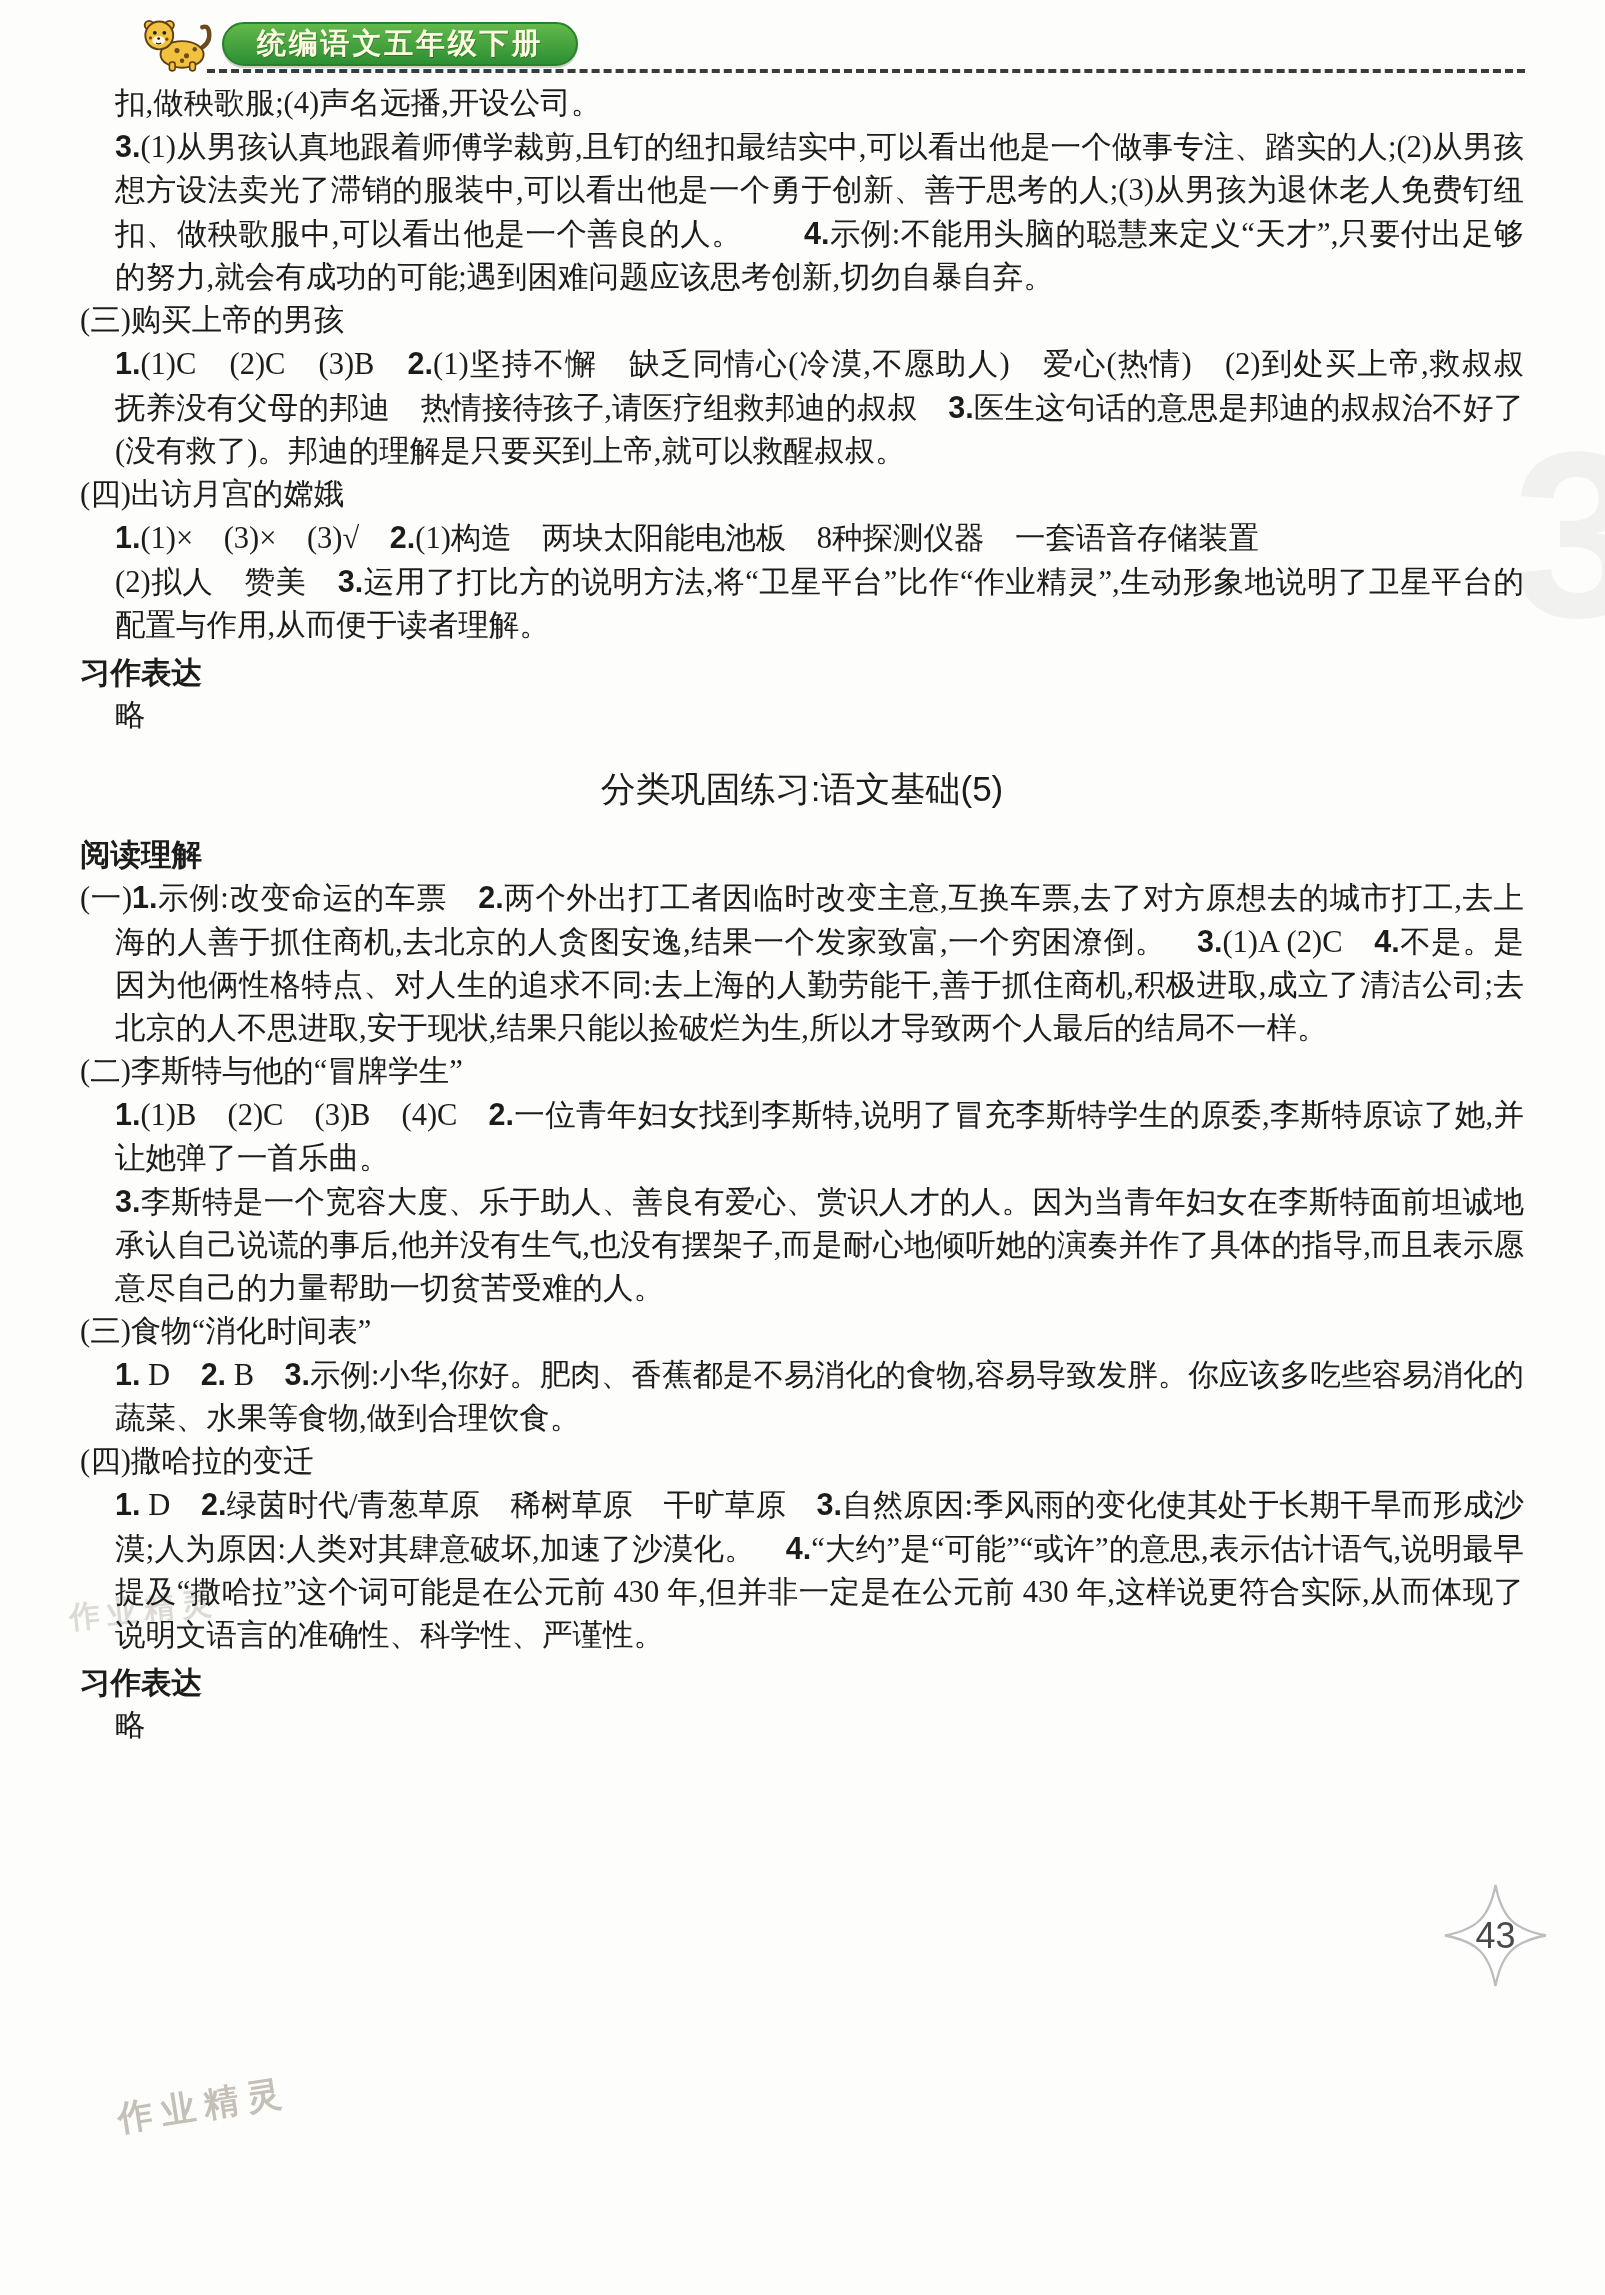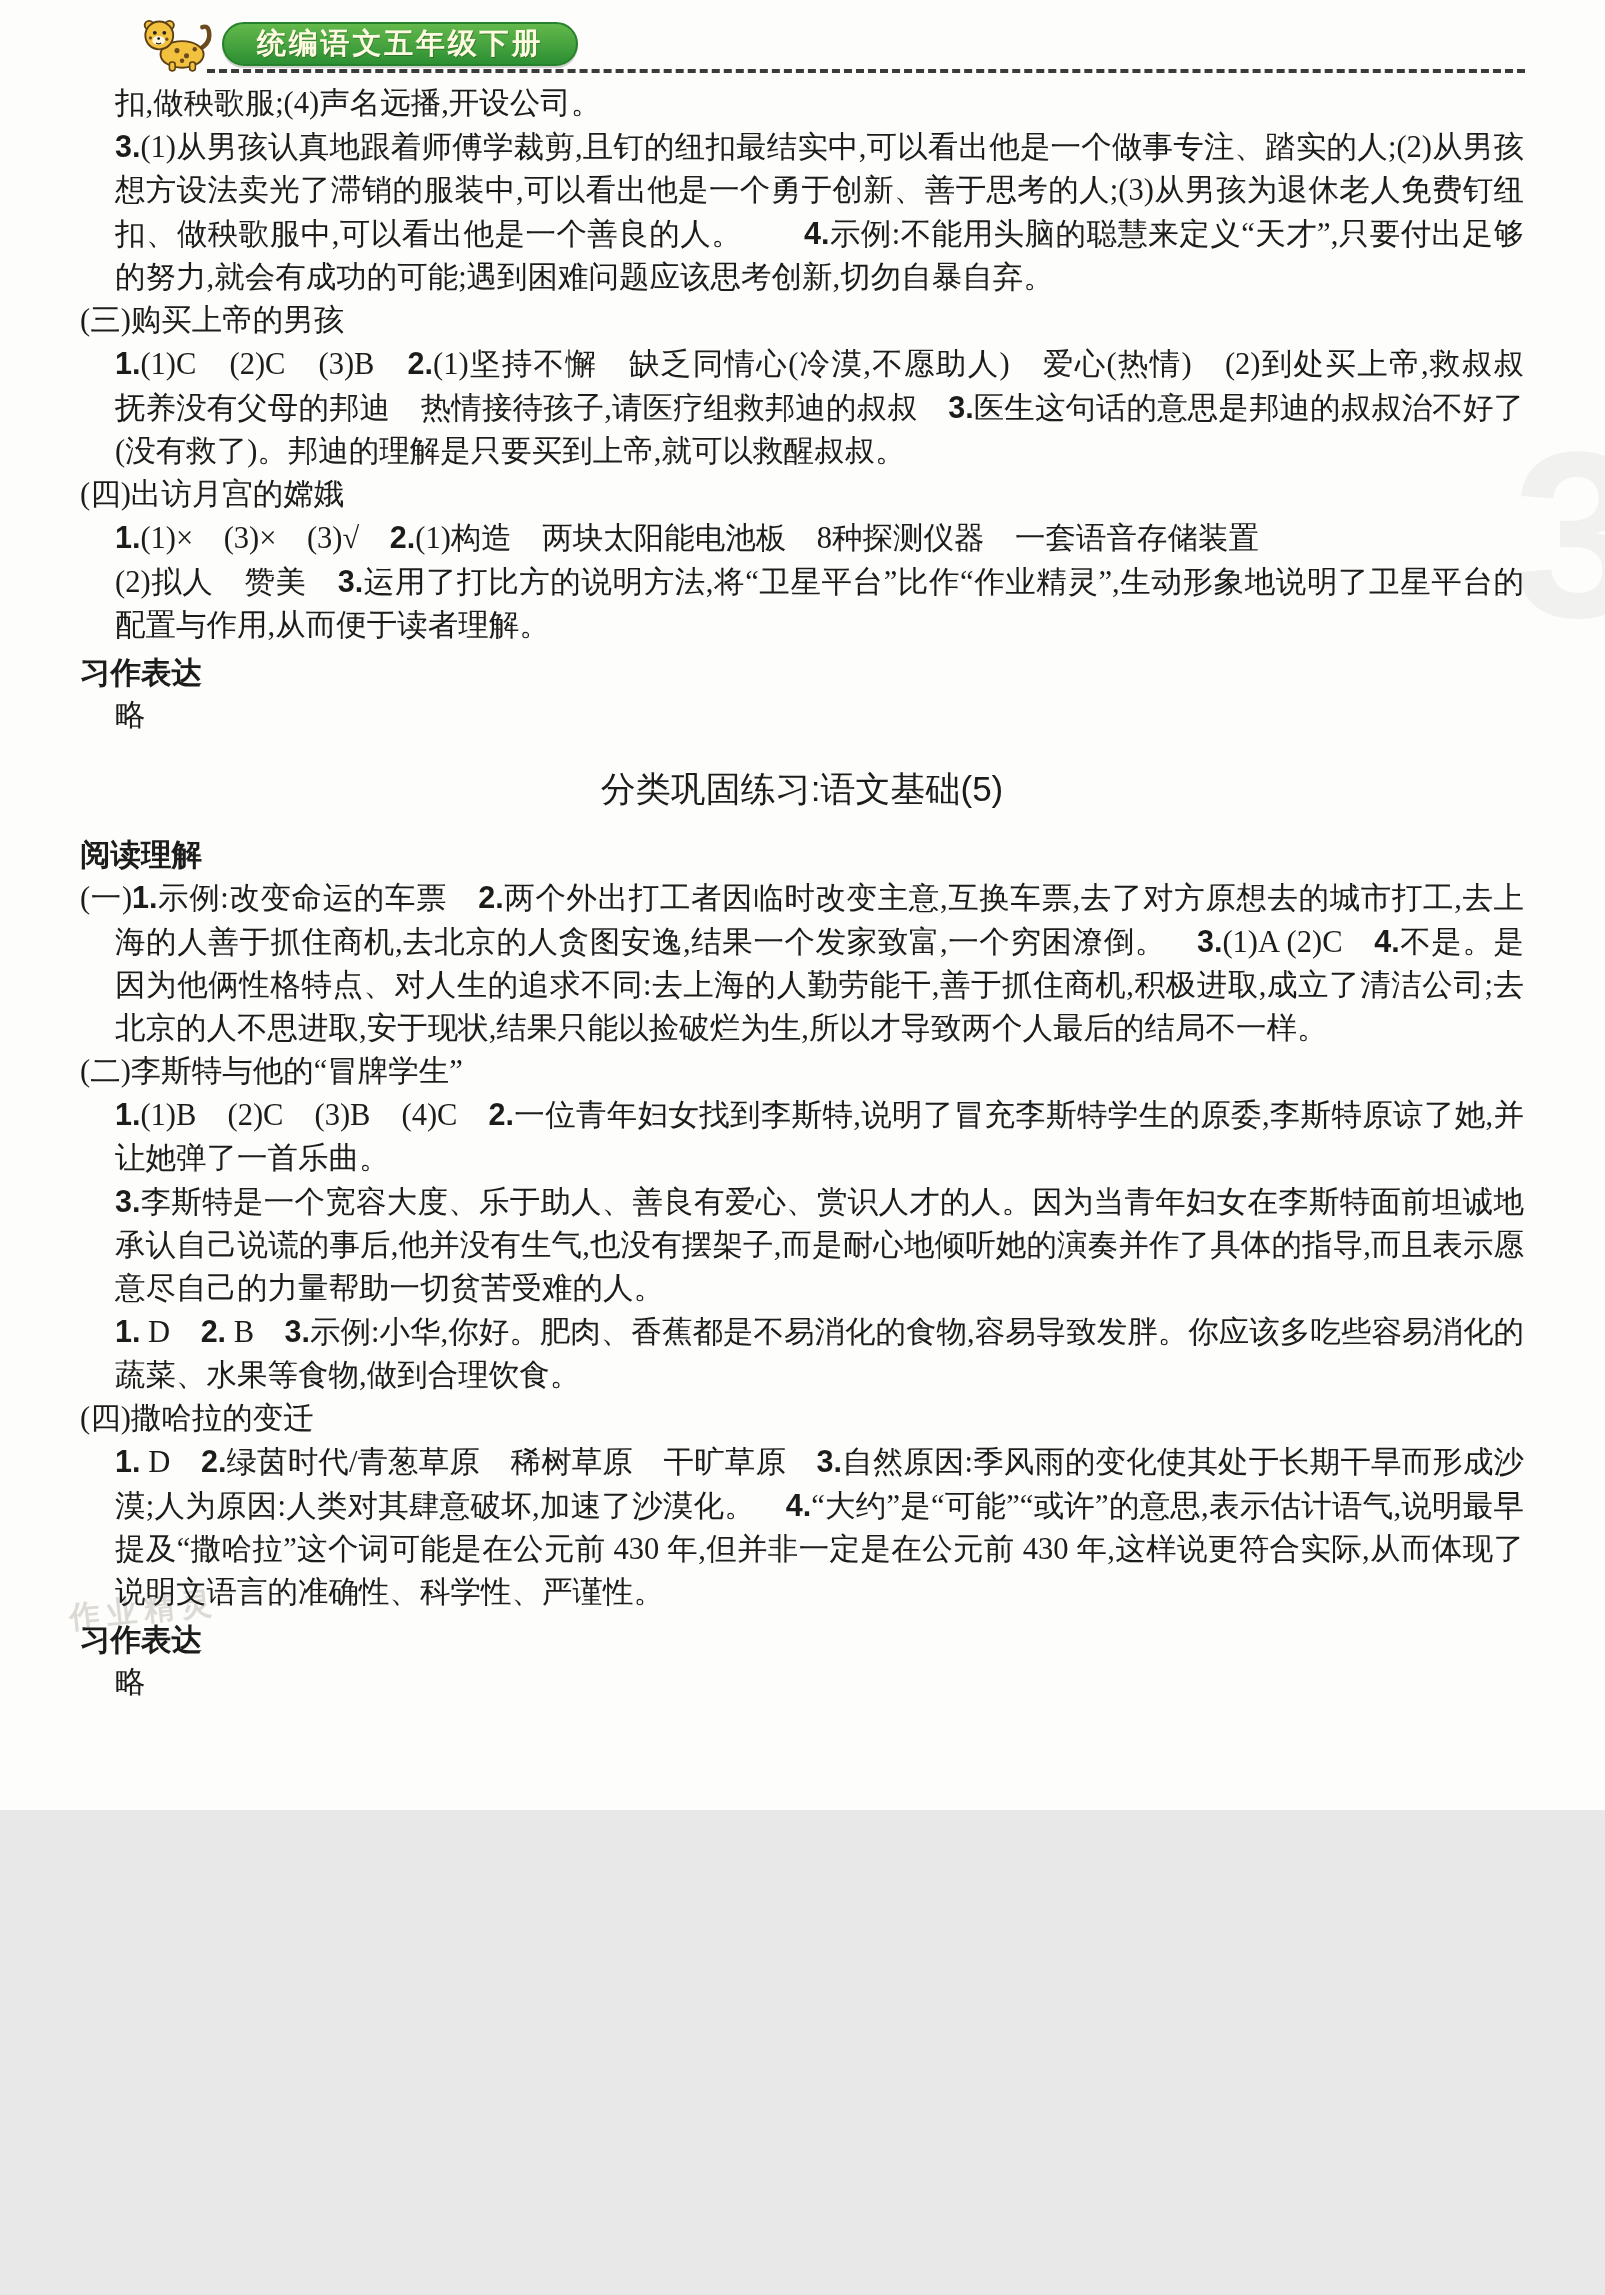--- a/index.html
+++ b/index.html
@@ -1,18 +1,18 @@
 <!DOCTYPE html>
 <html style="font-size:11px"><head>
 <meta charset="utf-8">
 <style>
   html,body { margin:0; padding:0; background:#e8e8e8; }
   .page {
     position:relative;
-    width:1606px; height:1810px;
+    width:1606px; height:2295px;
     margin:0 auto;
     background:#fdfdfb;
     overflow:hidden;
     font-family:"Liberation Serif","DejaVu Serif",serif;
     color:#1c1c1c;
   }
 
   
   .mascot { position:absolute; left:139px; top:9.7px; }
   .banner {
@@ -144,20 +144,21 @@
       <div class="blk answer"><span class="run-bold">1.</span><span>(1)×　(3)×　(3)√　</span><span class="run-bold">2.</span><span>(1)构造　两块太阳能电池板　8种探测仪器　一套语音存储装置</span></div>
       <div class="blk answer"><span>(2)拟人　赞美　</span><span class="run-bold">3.</span><span>运用了打比方的说明方法,将“卫星平台”比作“作业精灵”,生动形象地说明了卫星平台的配置与作用,从而便于读者理解。</span></div>
       <div class="blk bold-label"><span>习作表达</span></div>
       <div class="blk answer"><span>略</span></div>
       <div class="blk center-title"><span>分类巩固练习:语文基础(5)</span></div>
       <div class="blk bold-label"><span>阅读理解</span></div>
       <div class="blk hang"><span>(一)</span><span class="run-bold">1.</span><span>示例:改变命运的车票　</span><span class="run-bold">2.</span><span>两个外出打工者因临时改变主意,互换车票,去了对方原想去的城市打工,去上海的人善于抓住商机,去北京的人贪图安逸,结果一个发家致富,一个穷困潦倒。　</span><span class="run-bold">3.</span><span>(1)A (2)C　</span><span class="run-bold">4.</span><span>不是。是因为他俩性格特点、对人生的追求不同:去上海的人勤劳能干,善于抓住商机,积极进取,成立了清洁公司;去北京的人不思进取,安于现状,结果只能以捡破烂为生,所以才导致两个人最后的结局不一样。</span></div>
       <div class="blk label"><span>(二)李斯特与他的“冒牌学生”</span></div>
       <div class="blk answer"><span class="run-bold">1.</span><span>(1)B　(2)C　(3)B　(4)C　</span><span class="run-bold">2.</span><span>一位青年妇女找到李斯特,说明了冒充李斯特学生的原委,李斯特原谅了她,并让她弹了一首乐曲。</span></div>
       <div class="blk answer"><span class="run-bold">3.</span><span>李斯特是一个宽容大度、乐于助人、善良有爱心、赏识人才的人。因为当青年妇女在李斯特面前坦诚地承认自己说谎的事后,他并没有生气,也没有摆架子,而是耐心地倾听她的演奏并作了具体的指导,而且表示愿意尽自己的力量帮助一切贫苦受难的人。</span></div>
+      <div class="blk label"><span>(三)食物“消化时间表”</span></div>
       <div class="blk answer"><span class="run-bold">1.</span><span> D　</span><span class="run-bold">2.</span><span> B　</span><span class="run-bold">3.</span><span>示例:小华,你好。肥肉、香蕉都是不易消化的食物,容易导致发胖。你应该多吃些容易消化的蔬菜、水果等食物,做到合理饮食。</span></div>
       <div class="blk label"><span>(四)撒哈拉的变迁</span></div>
       <div class="blk answer"><span class="run-bold">1.</span><span> D　</span><span class="run-bold">2.</span><span>绿茵时代/青葱草原　稀树草原　干旷草原　</span><span class="run-bold">3.</span><span>自然原因:季风雨的变化使其处于长期干旱而形成沙漠;人为原因:人类对其肆意破坏,加速了沙漠化。　</span><span class="run-bold">4.</span><span>“大约”是“可能”“或许”的意思,表示估计语气,说明最早提及“撒哈拉”这个词可能是在公元前 430 年,但并非一定是在公元前 430 年,这样说更符合实际,从而体现了说明文语言的准确性、科学性、严谨性。</span></div>
       <div class="blk bold-label"><span>习作表达</span></div>
       <div class="blk answer"><span>略</span></div>
     </main>
 
   <div class="star-wrap">
     <svg viewBox="0 0 140 140" width="107" height="107" aria-hidden="true">
       <path d="M70 4 C78 46 94 62 136 70 C94 78 78 94 70 136 C62 94 46 78 4 70 C46 62 62 46 70 4 Z" fill="#ffffff" stroke="#bdbdbd" stroke-width="3"></path>

